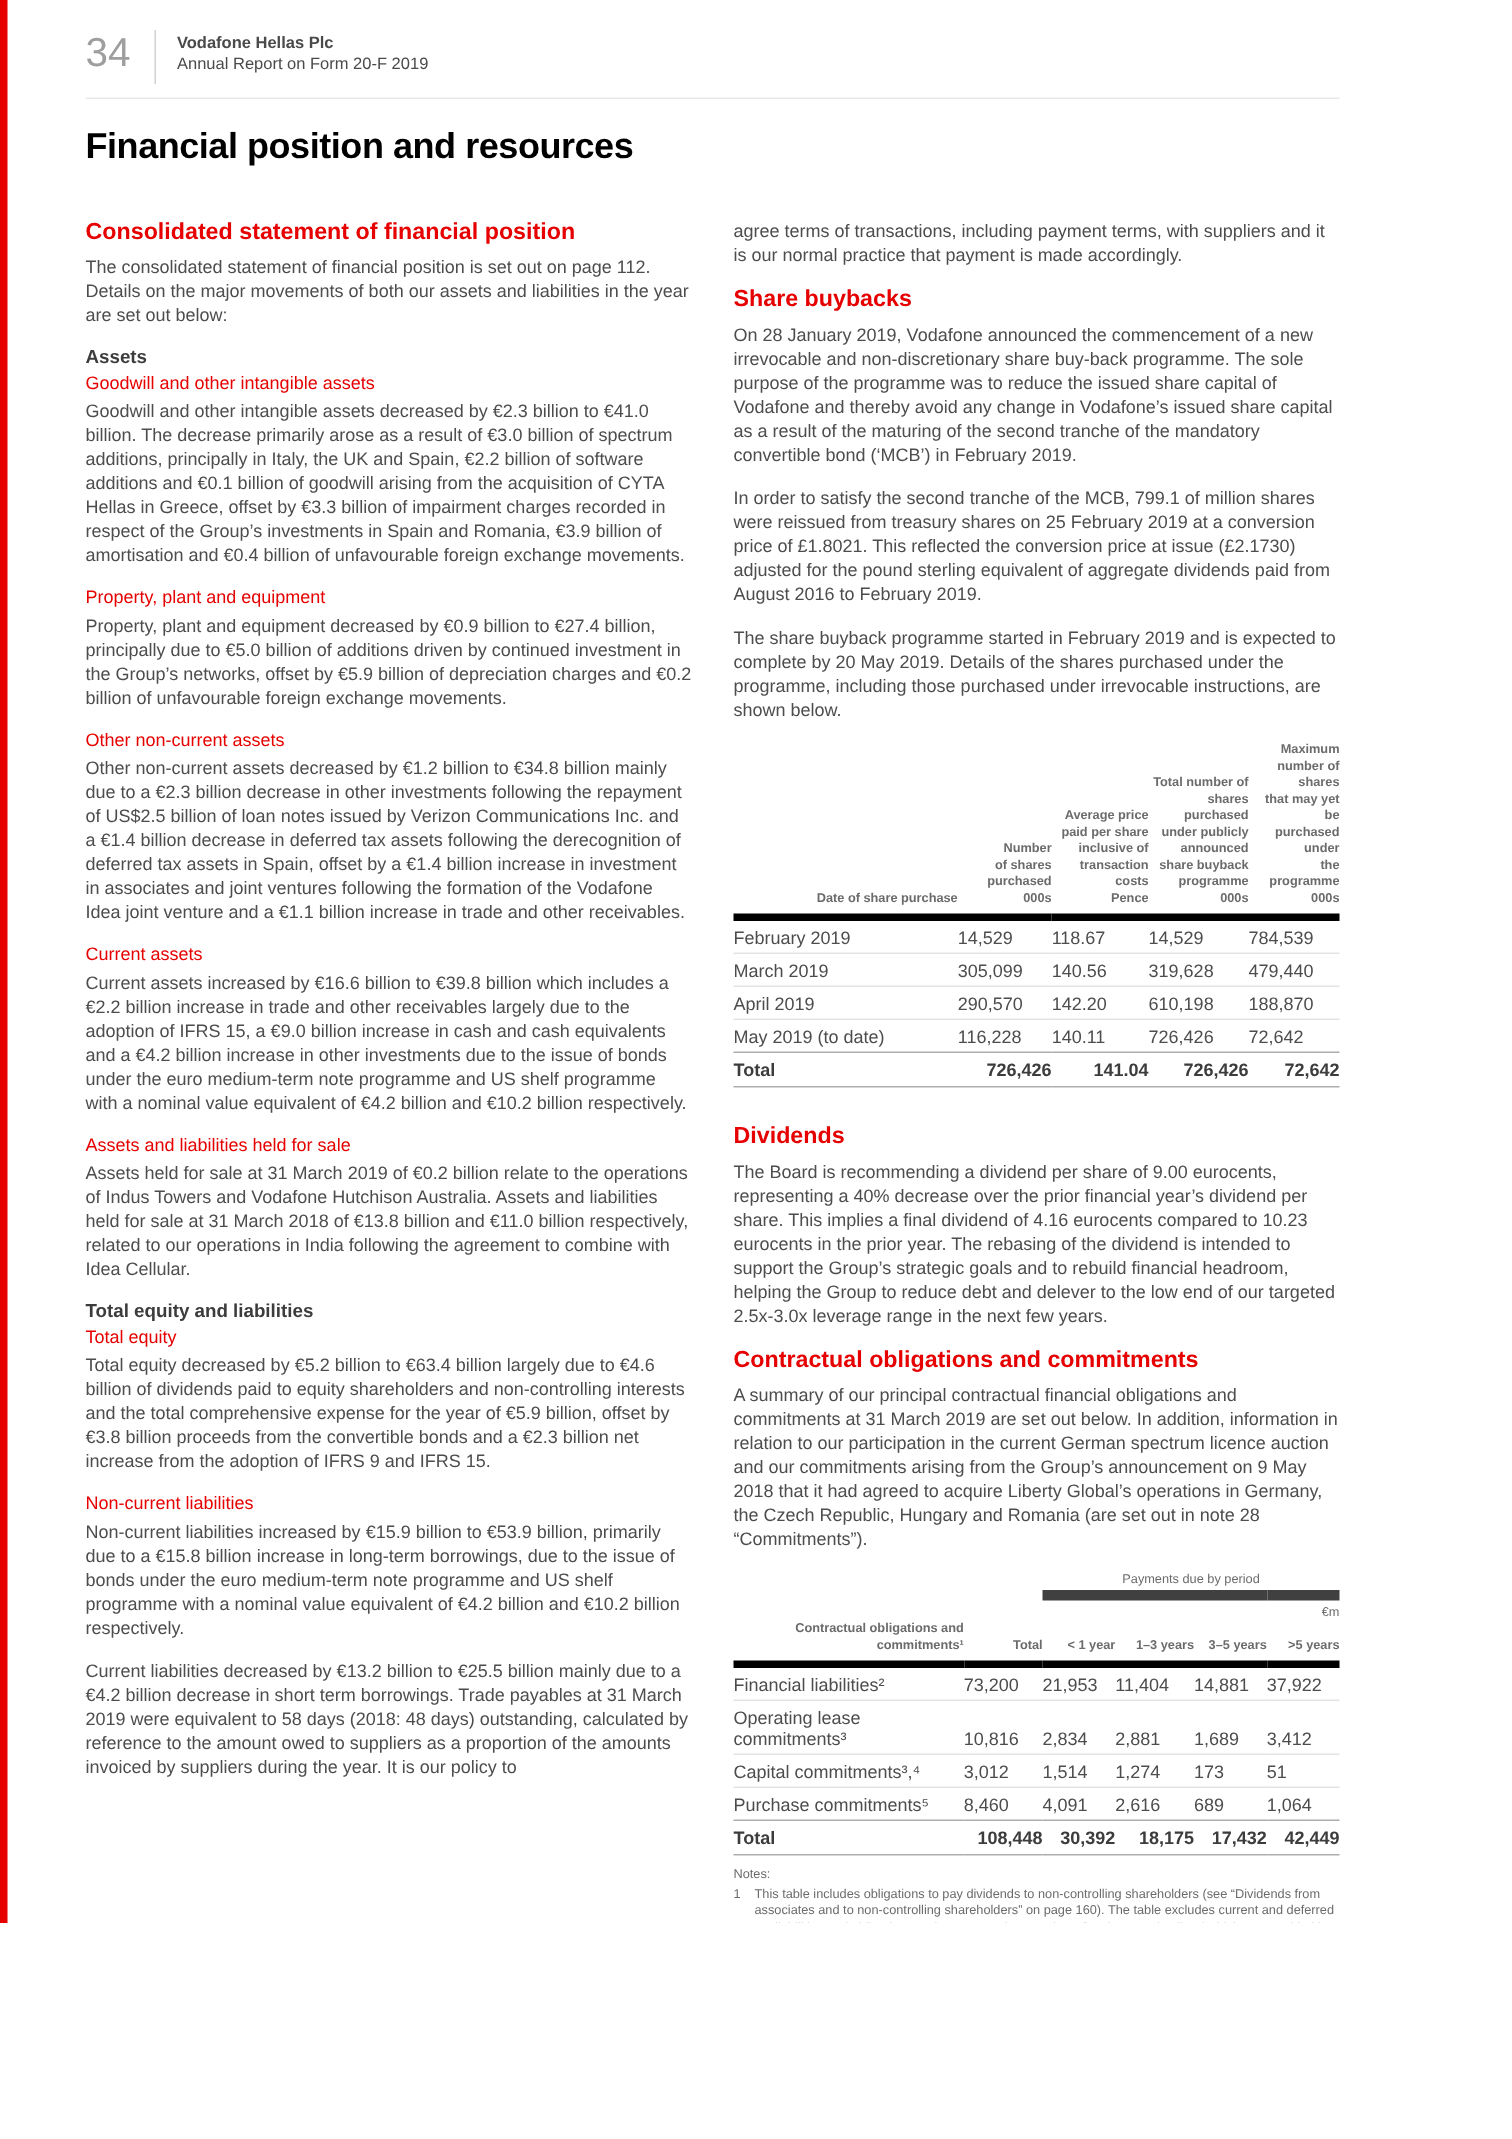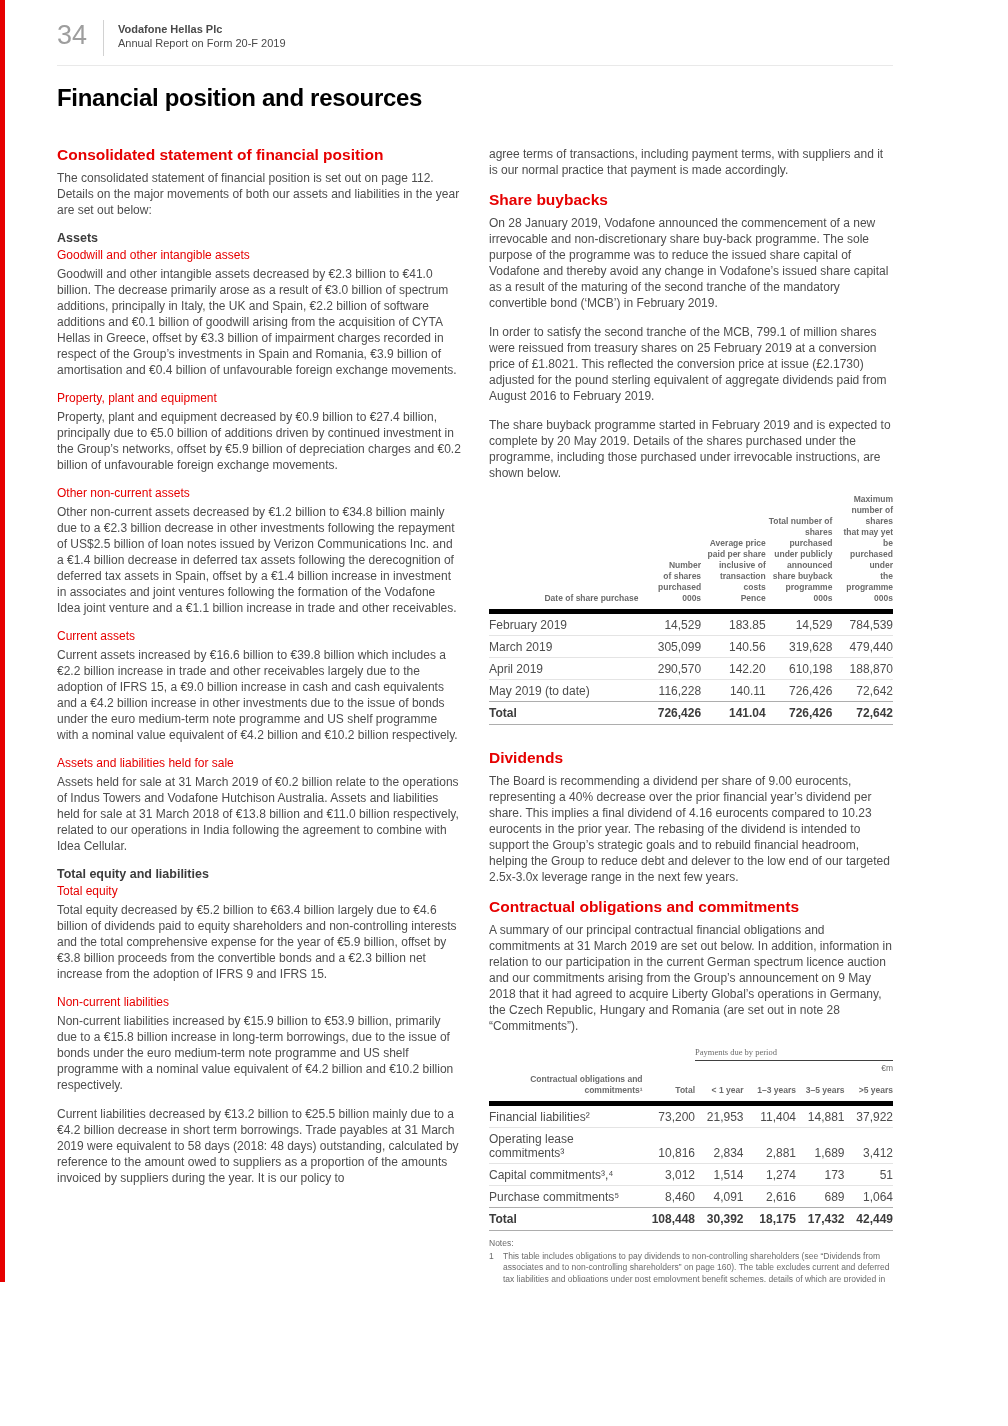--- a/index.html
+++ b/index.html
@@ -30,30 +30,30 @@
   h3.black { font-size:12.5px; color:#3c3c3c; font-weight:bold; margin-bottom:3px; }
   h4.redsub { font-size:12px; color:#e60000; font-weight:normal; margin-bottom:3px; line-height:15px; }
 
   
   table { width:100%; border-collapse:collapse; table-layout:fixed; }
   .t1 { margin:2px 0 22px; }
   .t1 thead th, .t2 thead th { font-size:8.5px; font-weight:bold; color:#6b6b6b; text-align:right;
         vertical-align:bottom; white-space:pre-line; line-height:11px; padding-bottom:5px;
         border-bottom:5px solid #000000; }
   .t1 thead th.first, .t2 thead th.first { text-align:right; }
-  .t1 tbody td, .t2 tbody td { font-size:12px; color:#4d4d4d; text-align:right;
+  .t1 tbody td, .t2 tbody td { font-size:12px; color:#4d4d4d; text-align:left;
         padding:4px 0 3px; border-bottom:1px solid #e4e4e4; vertical-align:bottom; }
   .t1 tbody td.first, .t2 tbody td.first { text-align:left; }
   .t1 tbody tr:last-child td, .t2 tbody tr:last-child td { border-bottom:1px solid #adadad; }
   .t1 tfoot td, .t2 tfoot td { font-size:12px; font-weight:bold; color:#3c3c3c; text-align:right;
         padding:4px 0; border-bottom:1px solid #adadad; }
   .t1 tfoot td.first, .t2 tfoot td.first { text-align:left; }
 
   .t2 { margin-top:4px; }
-  .t2 .grp { font-size:8.5px; color:#6b6b6b; text-align:left; padding-bottom:3px; border-bottom:1px solid #404040;font-family:Liberation Serif, serif; }
+  .t2 .grp { font-size:8.5px; color:#6b6b6b; text-align:center; padding-bottom:3px; border-bottom:7px solid #404040; }
   .t2 .unit { font-size:8.5px; color:#6b6b6b; text-align:right; padding:2px 0 1px; }
   .t2 .nofill { border:none; }
 
   
   .notes { margin-top:7px; font-size:8.5px; color:#6b6b6b; line-height:11.5px; }
   .notes-title { margin-bottom:1px; }
   .note-item { display:flex; margin-top:1px; }
   .note-num { width:14px; flex:none; }
   .note-text { flex:1; }
 </style>
@@ -168,21 +168,21 @@
 that may yet be
 purchased under
 the programme
 000s</th>
             </tr>
           </thead>
           <tbody>
             <tr>
               <td class="first">February 2019</td>
               <td>14,529</td>
-              <td>183.85</td>
+              <td>118.67</td>
               <td>14,529</td>
               <td>784,539</td>
             </tr>
             <tr>
               <td class="first">March 2019</td>
               <td>305,099</td>
               <td>140.56</td>
               <td>319,628</td>
               <td>479,440</td>
             </tr>

